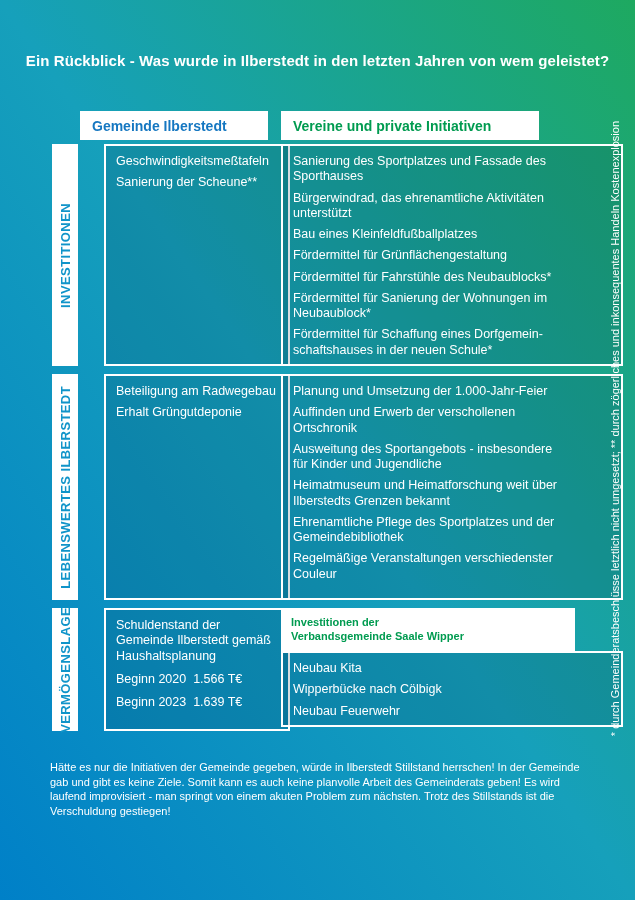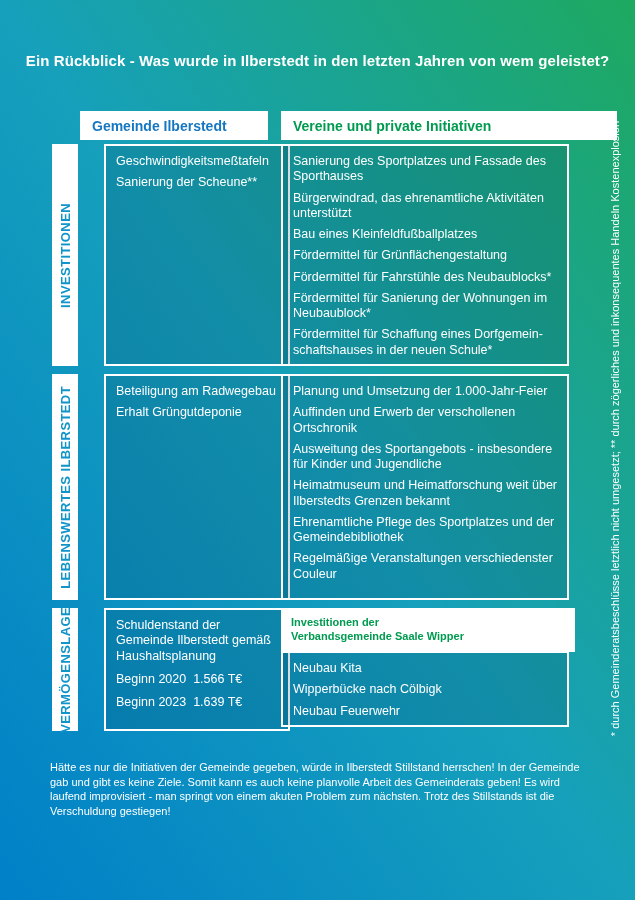--- a/index.html
+++ b/index.html
@@ -14,42 +14,42 @@
     position:absolute;top:52px;left:0;width:100%;
     text-align:center;color:#ffffff;font-size:15px;font-weight:bold;
     letter-spacing:0.1px;
   }
   .hbox{
     position:absolute;background:#ffffff;height:29px;
     display:flex;align-items:center;padding:0 12px;box-sizing:border-box;
     font-weight:bold;font-size:14px;
   }
   #hdr-left{left:80px;top:111px;width:188px;color:var(--header_blue,#1577c1);text-align:center;}
-  #hdr-right{left:281px;top:111px;width:336px;color:var(--green,#009b50);}
+  #hdr-right{left:281px;top:111px;width:258px;color:var(--green,#009b50);}
   .strip{
     position:absolute;left:52px;width:26px;background:#ffffff;
     display:flex;align-items:center;justify-content:center;
   }
   #strip1{top:144px;height:222px;}
   #strip2{top:374px;height:226px;}
   #strip3{top:608px;height:123px;}
   .vlabel{
     writing-mode:vertical-rl;transform:rotate(180deg);
     font-weight:bold;font-size:13px;letter-spacing:0.4px;
     color:var(--label_blue,#1094c9);white-space:nowrap;
   }
   .cell{
     position:absolute;box-sizing:border-box;
     background:rgba(3,44,66,0.16);
     border:2px solid #ffffff;
     padding:8px 10px;color:#ffffff;
     font-size:12.5px;line-height:1.22;
   }
   .lcol{left:82px;width:186px;margin-left:22px;}
-  .rcol{left:281px;width:288px;}
+  .rcol{left:281px;width:342px;}
   #c1l,#c1r{top:144px;height:222px;}
   #c2l,#c2r{top:374px;height:226px;}
   #c3l{top:608px;height:123px;}
   #c3r{top:651px;height:76px;}
   .subheader{
     position:absolute;left:281px;top:608px;width:294px;height:44px;
     background:#ffffff;box-sizing:border-box;padding:5px 10px;
     display:flex;flex-direction:column;justify-content:center;
     color:var(--green,#009b50);font-weight:bold;font-size:11px;line-height:1.25;
   }

